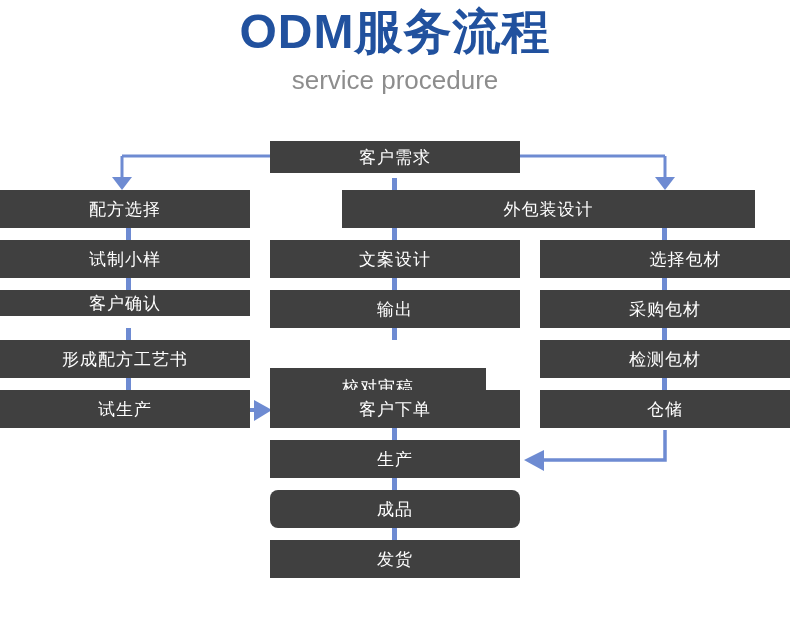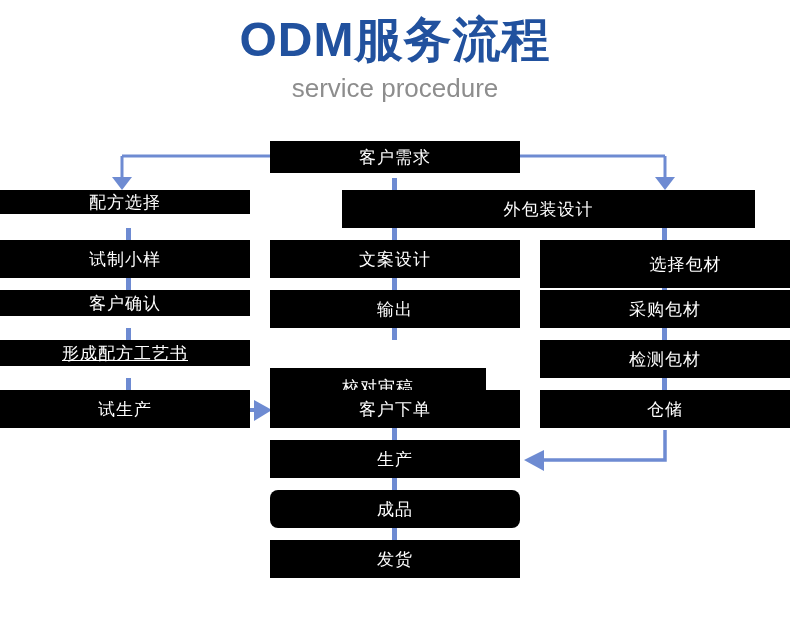--- a/index.html
+++ b/index.html
@@ -24,21 +24,21 @@
   
   .header {
     position: absolute;
     left: 0;
     top: 0;
     width: 790px;
     text-align: center;
   }
   .title {
     margin: 0;
-    padding-top: 12px;
+    padding-top: 4px;
     font-size: 48px;
     font-weight: bold;
     letter-spacing: 1px;
     color: #21519e;
     line-height: 1.18;
     white-space: nowrap;
   }
   .subtitle {
     margin: 0;
     padding-top: 5px;
@@ -53,21 +53,21 @@
   .chart {
     position: absolute;
     left: 0;
     top: 0;
     width: 790px;
     height: 628px;
   }
   .box {
     position: absolute;
     box-sizing: border-box;
-    background: #000000;
+    background: #404040;
     color: #ffffff;
     font-size: 17px;
     display: flex;
     align-items: center;
     justify-content: center;
     letter-spacing: 1px;
     white-space: nowrap;
     z-index: 3;
   }
 
@@ -125,35 +125,35 @@
     <rect x="662" y="378" width="5" height="12" fill="#6e8bd2"></rect>
 
     <path d="M 665 430 L 665 460 L 540 460" stroke="#6e8bd2" stroke-width="3.5" fill="none"></path>
     <polygon points="544,450 544,471 524,460" fill="#6e8bd2"></polygon>
   </svg>
 
   <div class="chart">
 
     <div class="box" style="left:270px; top:141px; width:250px; height:32px;">客户需求</div>
 
-    <div class="box" style="left:0px; top:190px; width:250px; height:24px;">配方选择</div>
+    <div class="box" style="left:0px; top:190px; width:250px; height:38px;">配方选择</div>
     <div class="box" style="left:0px; top:240px; width:250px; height:38px;">试制小样</div>
     <div class="box" style="left:0px; top:290px; width:250px; height:26px;">客户确认</div>
-    <div class="box" style="left:0px; top:340px; width:250px; height:26px;text-decoration:underline;">形成配方工艺书</div>
+    <div class="box" style="left:0px; top:340px; width:250px; height:38px;">形成配方工艺书</div>
     <div class="box" style="left:0px; top:390px; width:250px; height:38px;">试生产</div>
 
     <div class="box" style="left:342px; top:190px; width:413px; height:38px;">外包装设计</div>
 
     <div class="box" style="left:270px; top:240px; width:250px; height:38px;">文案设计</div>
     <div class="box" style="left:270px; top:290px; width:250px; height:38px;">输出</div>
     <div class="box" style="left:270px; top:340px; width:216px; height:38px;margin-top:28px;">校对审稿</div>
     <div class="box" style="left:270px; top:390px; width:250px; height:38px;">客户下单</div>
     <div class="box" style="left:270px; top:440px; width:250px; height:38px;">生产</div>
     <div class="box" style="left:270px; top:490px; width:250px; height:38px;border-radius:8px;">成品</div>
     <div class="box" style="left:270px; top:540px; width:250px; height:38px;">发货</div>
 
-    <div class="box" style="left:540px; top:240px; width:250px; height:48px;padding-left:41px;">选择包材</div>
+    <div class="box" style="left:540px; top:240px; width:250px; height:38px;padding-left:41px;">选择包材</div>
     <div class="box" style="left:540px; top:290px; width:250px; height:38px;">采购包材</div>
     <div class="box" style="left:540px; top:340px; width:250px; height:38px;">检测包材</div>
     <div class="box" style="left:540px; top:390px; width:250px; height:38px;">仓储</div>
 
   </div>
 </div>
 
 </body></html>

